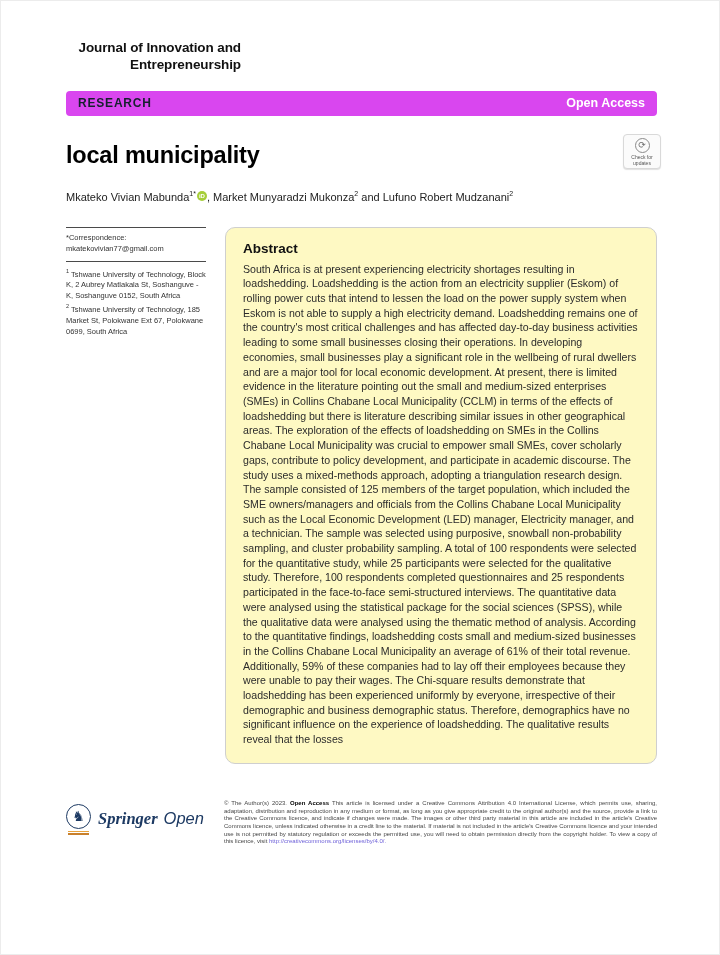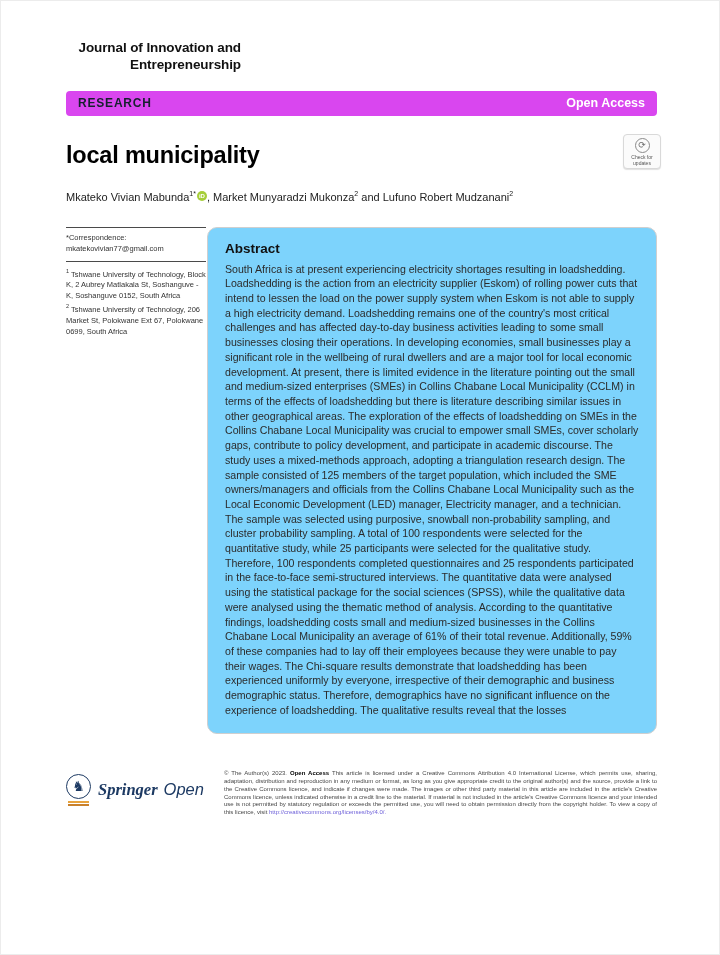--- a/index.html
+++ b/index.html
@@ -50,30 +50,30 @@
   .authors { margin-top: 20px; font-size: 11px; color: #222; }
   .authors sup { font-size: 7px; }
   .orcid {
     display: inline-block; width: 10px; height: 10px; border-radius: 50%;
     background: #a6ce39; color: #fff; font-size: 6px; font-weight: 700;
     text-align: center; line-height: 10px; vertical-align: 3px; margin-left: 1px;
     cursor: pointer;
   }
 
   
-  .main { display: flex; gap: 1px; margin-top: 24px; align-items: flex-start; }
+  .main { display: flex; gap: 19px; margin-top: 24px; align-items: flex-start; }
   .sidebar { width: 140px; font-size: 7.5px; line-height: 11px; color: #333; }
   .sidebar .rule { border-top: 1px solid #4a4a4a; }
   .sidebar .rule2 { border-top: 1px solid #4a4a4a; margin: 5px 0 4px; }
   .sidebar .corr-block { padding-top: 4px; padding-bottom: 2px; }
   .sidebar sup { font-size: 5.5px; }
 
   .abstract-box {
     flex: 1; border: 1px solid #cfcfcf; border-radius: 10px;
-    padding: 13px 17px 16px; background: #7dd3fc;
+    padding: 13px 17px 16px; background: #fef9c3;
   }
   .abstract-h { font-size: 13.5px; font-weight: 700; color: #111; margin-bottom: 6px; }
   .abstract-body { font-size: 10.6px; line-height: 14.7px; color: #2b2b2b; }
 
   
   .footer { display: flex; gap: 16px; margin-top: 36px; align-items: flex-start; }
   .logo { width: 142px; display: flex; align-items: center; gap: 7px; padding-top: 4px; }
   .logo-icon { text-align: center; }
   .logo-circle {
     width: 25px; height: 25px; border: 1.6px solid #1d3a63; border-radius: 50%;
@@ -120,21 +120,21 @@
 
   <div class="main">
     <div class="sidebar">
       <div class="rule"></div>
       <div class="corr-block">
         <div>*Correspondence:</div>
         <div>mkatekovivian77@gmail.com</div>
       </div>
       <div class="rule2"></div>
       <div><sup>1</sup><span> Tshwane University of Technology, Block K, 2 Aubrey Matlakala St, Soshanguve - K, Soshanguve 0152, South Africa</span></div>
-      <div><sup>2</sup><span> Tshwane University of Technology, 206 Market St, Polokwane Ext 67, Polokwane 0699, South Africa</span></div>
+      <div><sup>2</sup><span> Tshwane University of Technology, 185 Market St, Polokwane Ext 67, Polokwane 0699, South Africa</span></div>
     </div>
 
     <div class="abstract-box">
       <div class="abstract-h">Abstract</div>
       <div class="abstract-body">South Africa is at present experiencing electricity shortages resulting in loadshedding. Loadshedding is the action from an electricity supplier (Eskom) of rolling power cuts that intend to lessen the load on the power supply system when Eskom is not able to supply a high electricity demand. Loadshedding remains one of the country's most critical challenges and has affected day-to-day business activities leading to some small businesses closing their operations. In developing economies, small businesses play a significant role in the wellbeing of rural dwellers and are a major tool for local economic development. At present, there is limited evidence in the literature pointing out the small and medium-sized enterprises (SMEs) in Collins Chabane Local Municipality (CCLM) in terms of the effects of loadshedding but there is literature describing similar issues in other geographical areas. The exploration of the effects of loadshedding on SMEs in the Collins Chabane Local Municipality was crucial to empower small SMEs, cover scholarly gaps, contribute to policy development, and participate in academic discourse. The study uses a mixed-methods approach, adopting a triangulation research design. The sample consisted of 125 members of the target population, which included the SME owners/managers and officials from the Collins Chabane Local Municipality such as the Local Economic Development (LED) manager, Electricity manager, and a technician. The sample was selected using purposive, snowball non-probability sampling, and cluster probability sampling. A total of 100 respondents were selected for the quantitative study, while 25 participants were selected for the qualitative study. Therefore, 100 respondents completed questionnaires and 25 respondents participated in the face-to-face semi-structured interviews. The quantitative data were analysed using the statistical package for the social sciences (SPSS), while the qualitative data were analysed using the thematic method of analysis. According to the quantitative findings, loadshedding costs small and medium-sized businesses in the Collins Chabane Local Municipality an average of 61% of their total revenue. Additionally, 59% of these companies had to lay off their employees because they were unable to pay their wages. The Chi-square results demonstrate that loadshedding has been experienced uniformly by everyone, irrespective of their demographic and business demographic status. Therefore, demographics have no significant influence on the experience of loadshedding. The qualitative results reveal that the losses</div>
     </div>
   </div>
 
   <div class="footer">
     <div class="logo">

